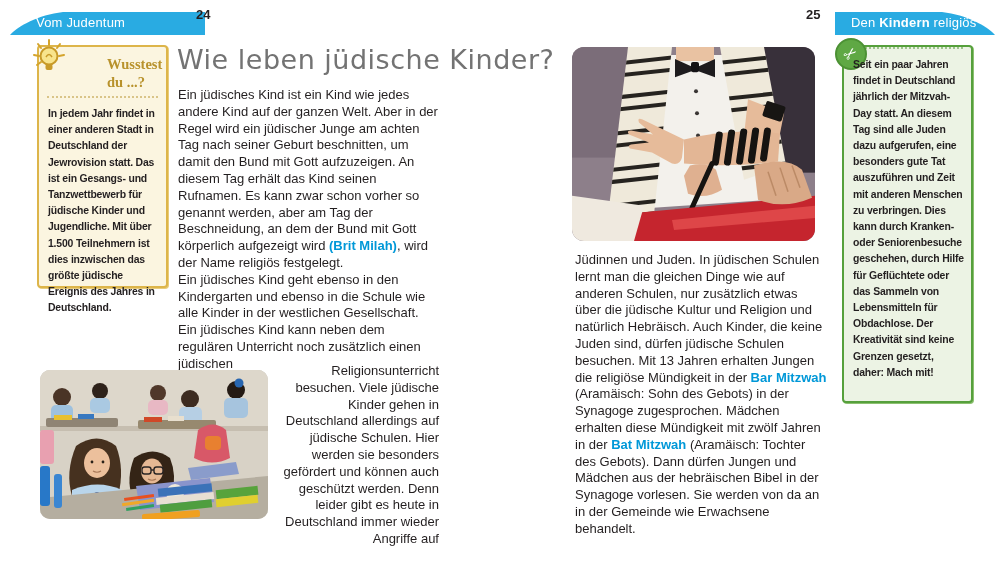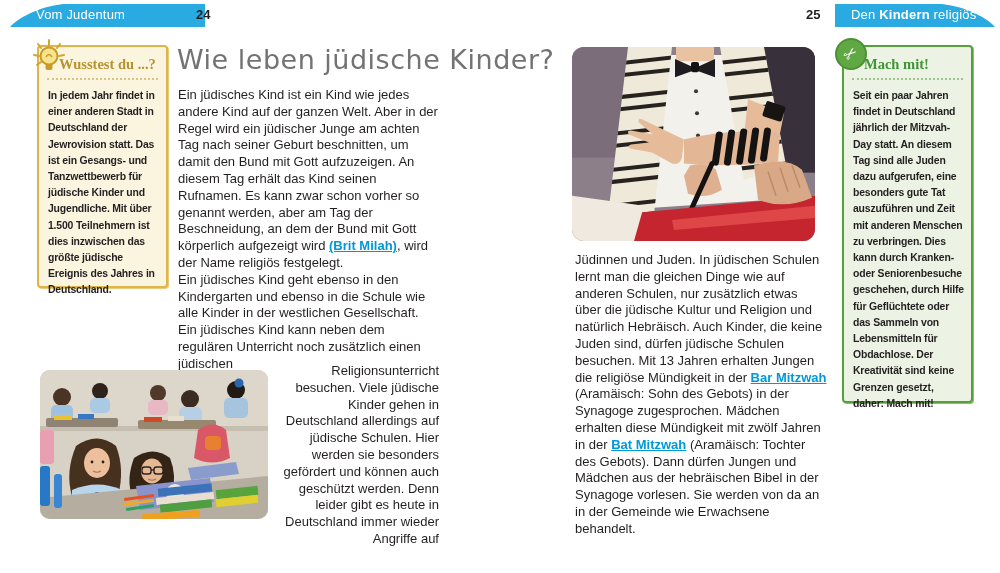--- a/index.html
+++ b/index.html
@@ -1,41 +1,41 @@
 <!DOCTYPE html>
 <html lang="de"><head>
 <meta charset="utf-8">
 <style>
   * { margin:0; padding:0; box-sizing:border-box; }
   html,body { background:#ffffff; }
   body { font-family:"Liberation Sans", sans-serif; color:#231f20; }
   .spread { position:relative; width:1000px; height:573px; background:#ffffff; overflow:hidden; }
 
   
-  .banner { position:absolute; top:4px; height:23px; }
+  .banner { position:absolute; top:12px; height:23px; }
   .banner svg { position:absolute; left:0; top:0; }
   .banner .banner-label { position:absolute; top:3px; width:100%; text-align:center;
       color:#ffffff; font-size:13px; letter-spacing:.2px; }
   .banner-left  { left:8px;  width:197px; }
   .banner-right { left:835px; width:162px; }
   .banner-left  .banner-label { padding-left:28px; text-align:left; }
   .banner-right .banner-label { padding-left:16px; text-align:left; }
   .pagenum { position:absolute; top:7px; font-size:13px; font-weight:bold; color:#231f20; }
   .pagenum-left  { left:196px; }
   .pagenum-right { left:806px; }
   .seg-bold { font-weight:bold; }
-  .seg-highlight { color:#0098d8; font-weight:bold;text-decoration:underline; }
+  .seg-highlight { color:#0098d8; font-weight:bold; }
 
   
   .sidebox { position:absolute; border-radius:4px; }
   .infobox { left:37px; top:45px; width:131px; height:243px;
       background:#fbf5e0; border:2px solid #ddb54a; box-shadow:1px 1px 0 #e8cc7c; }
   .machbox { left:842px; top:45px; width:131px; height:358px;
       background:#ecf3e4; border:2px solid #56a03c; box-shadow:1px 1px 0 #8cc070; }
-  .sidebox .box-head { position:relative; padding:8px 6px 5px 20px; }
+  .sidebox .box-head { position:relative; padding:8px 6px 5px 38px;margin-left:30px; }
   .sidebox .box-title { font-family:"Liberation Serif", serif; font-weight:bold; font-size:14.5px; }
   .infobox .box-title { color:#b8922c; }
   .machbox .box-title { color:#3f9434; }
   .box-sep { margin:0 8px; border-top:2px dotted; }
   .infobox .box-sep { border-color:#d9c488; }
   .machbox .box-sep { border-color:#9cc48a; }
   .box-body { padding:7px 6px 6px 9px; font-size:11.6px; font-weight:bold; line-height:16.2px;
       letter-spacing:-0.2px; color:#231f20; overflow:hidden; }
   .condense { transform:scaleX(.9); transform-origin:0 0; width:111%; }
   .corner-icon { position:absolute; left:-9px; top:-9px; }
@@ -252,22 +252,19 @@
       </g>
     </svg>
   </div>
 
   <div class="bodytext col2"><span class="seg-normal">Jüdinnen und Juden. In jüdischen Schulen lernt man die gleichen Dinge wie auf anderen Schulen, nur zusätzlich etwas über die jüdische Kultur und Religion und natürlich Hebräisch. Auch Kinder, die keine Juden sind, dürfen jüdische Schulen besuchen. Mit 13 Jahren erhalten Jungen die religiöse Mündigkeit in der </span><span class="seg-highlight">Bar Mitzwah</span><span class="seg-normal"> (Aramäisch: Sohn des Gebots) in der Synagoge zugesprochen. Mädchen erhalten diese Mündigkeit mit zwölf Jahren in der </span><span class="seg-highlight">Bat Mitzwah</span><span class="seg-normal"> (Aramäisch: Tochter des Gebots). Dann dürfen Jungen und Mädchen aus der hebräischen Bibel in der Synagoge vorlesen. Sie werden von da an in der Gemeinde wie Erwachsene behandelt.</span></div>
 
   <div class="sidebox machbox">
     <div class="corner-icon">
       <div class="scissors-circle"><span>✂</span></div>
     </div>
-    <div class="box-head">
-      <span class="box-title">Mach mit!</span>
-    </div>
     <div class="box-sep"></div>
     <div class="box-body">
       <div class="condense">Seit ein paar Jahren findet in Deutschland jährlich der Mitzvah-Day statt. An diesem Tag sind alle Juden dazu aufgerufen, eine besonders gute Tat auszuführen und Zeit mit anderen Menschen zu verbringen. Dies kann durch Kranken- oder Seniorenbesuche geschehen, durch Hilfe für Geflüchtete oder das Sammeln von Lebensmitteln für Obdachlose. Der Kreativität sind keine Grenzen gesetzt, daher: Mach mit!</div>
     </div>
   </div>
 
 </div>
 
 </body></html>

